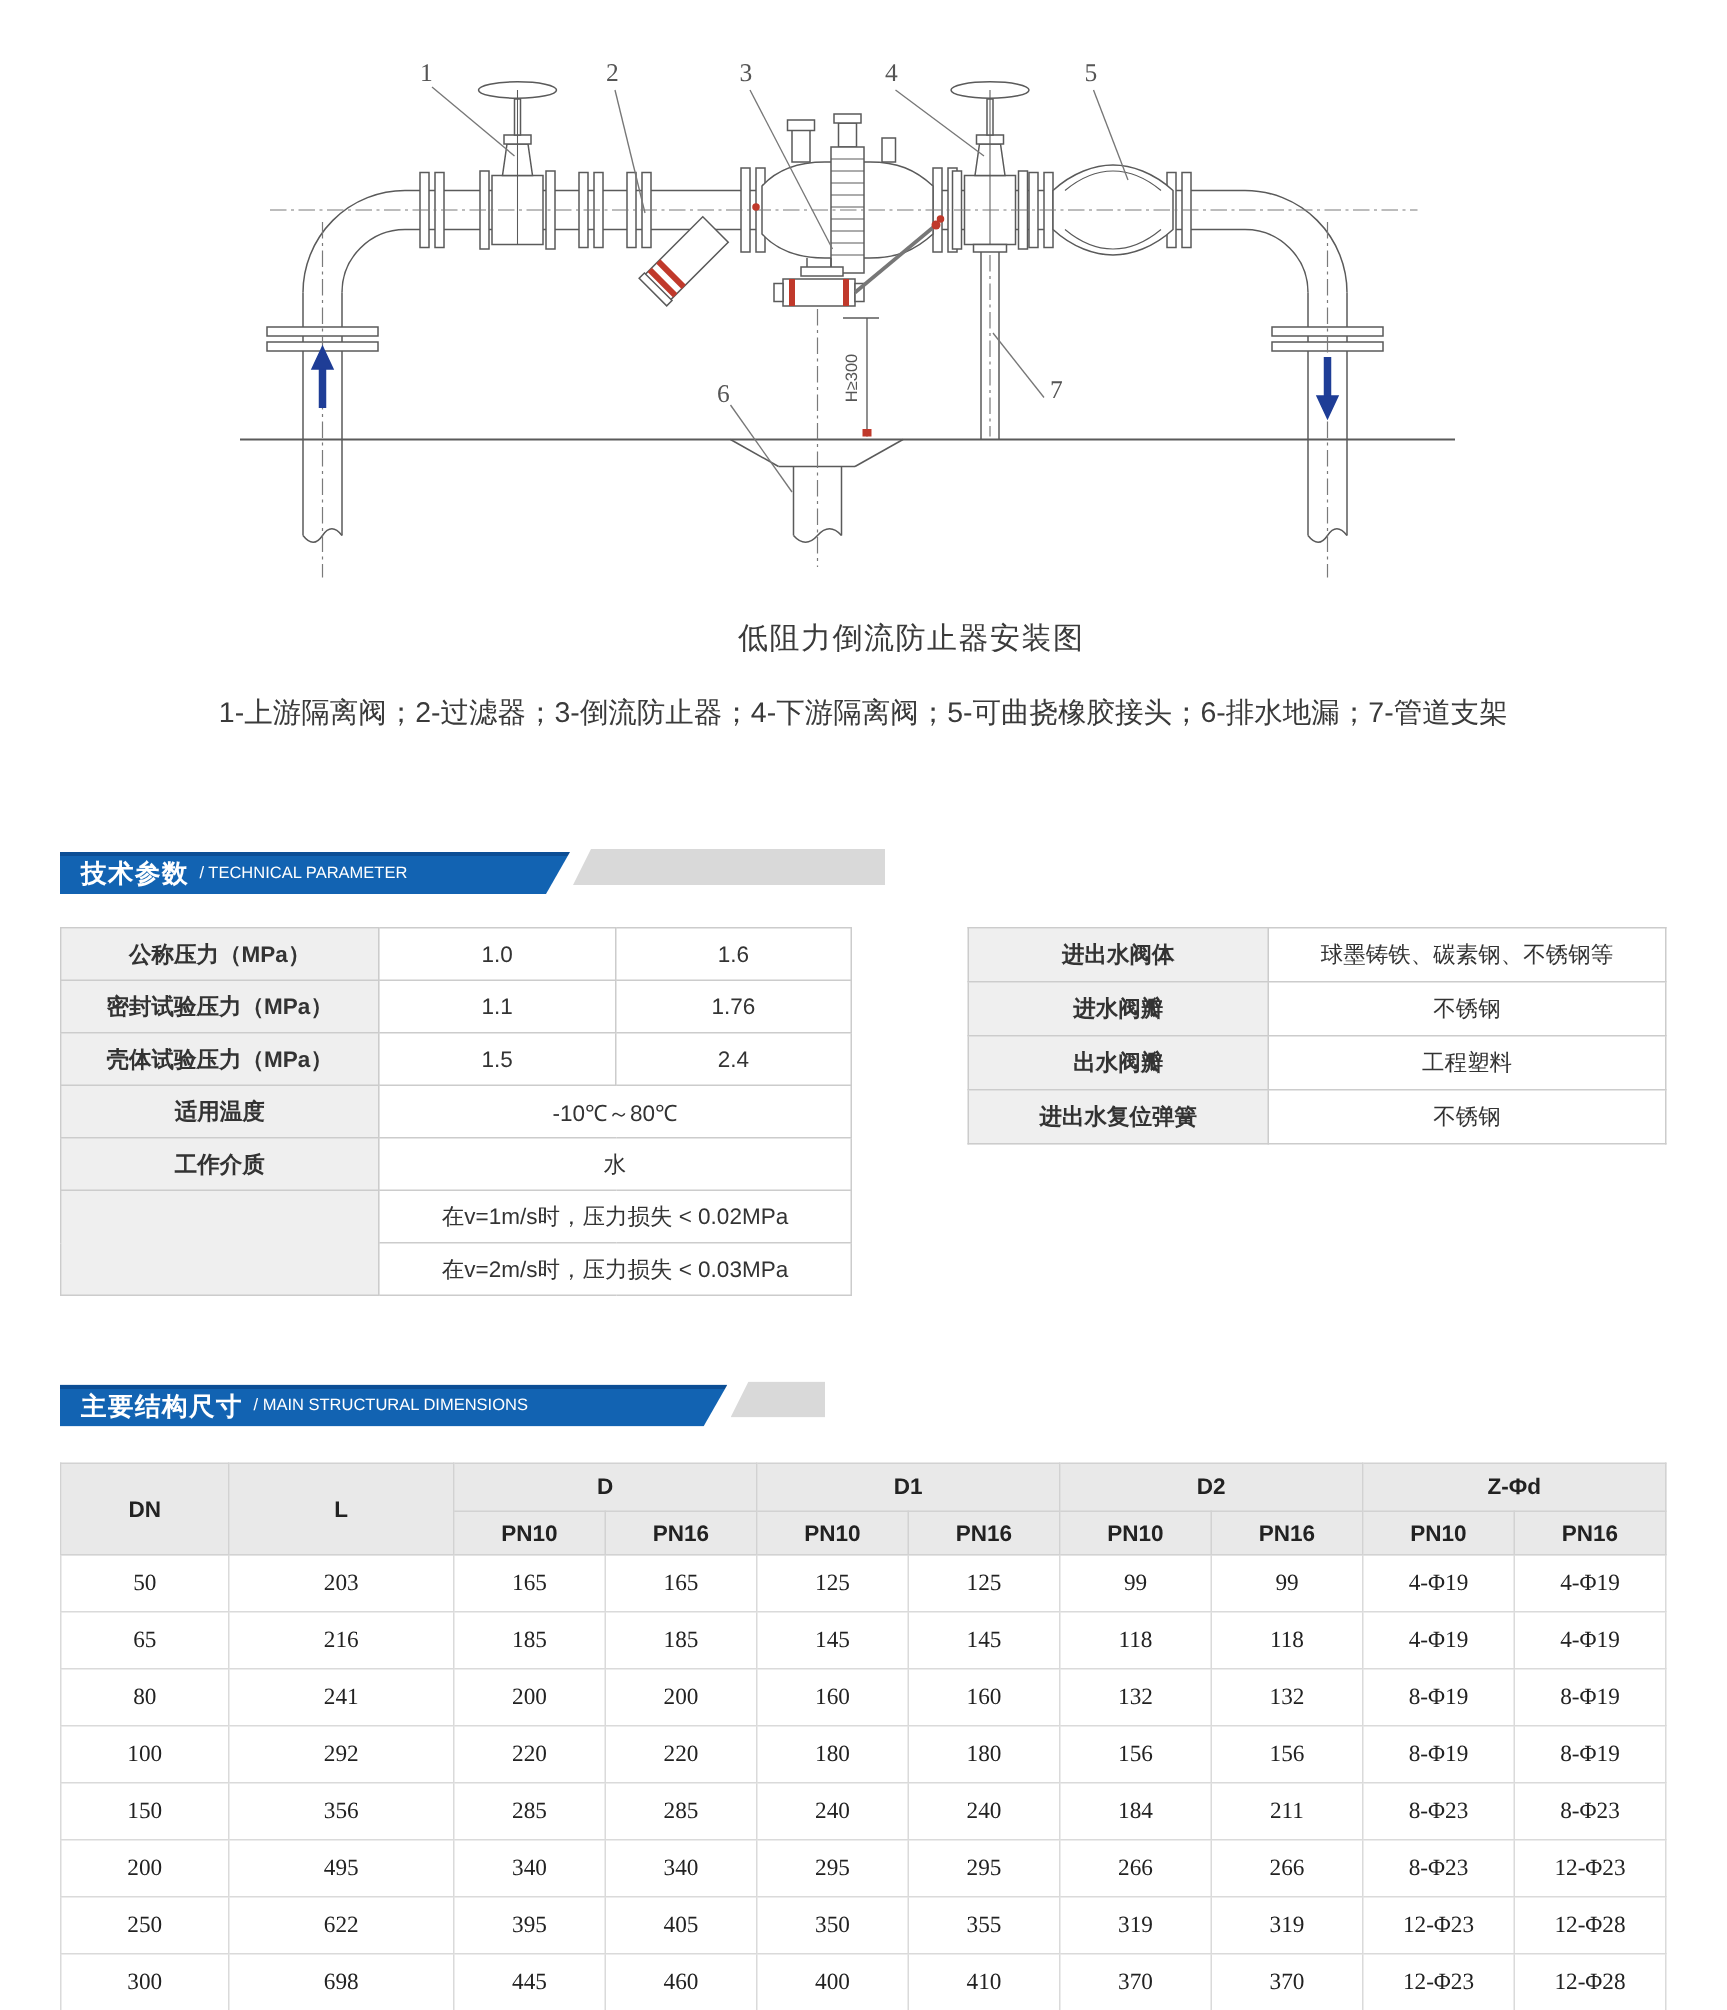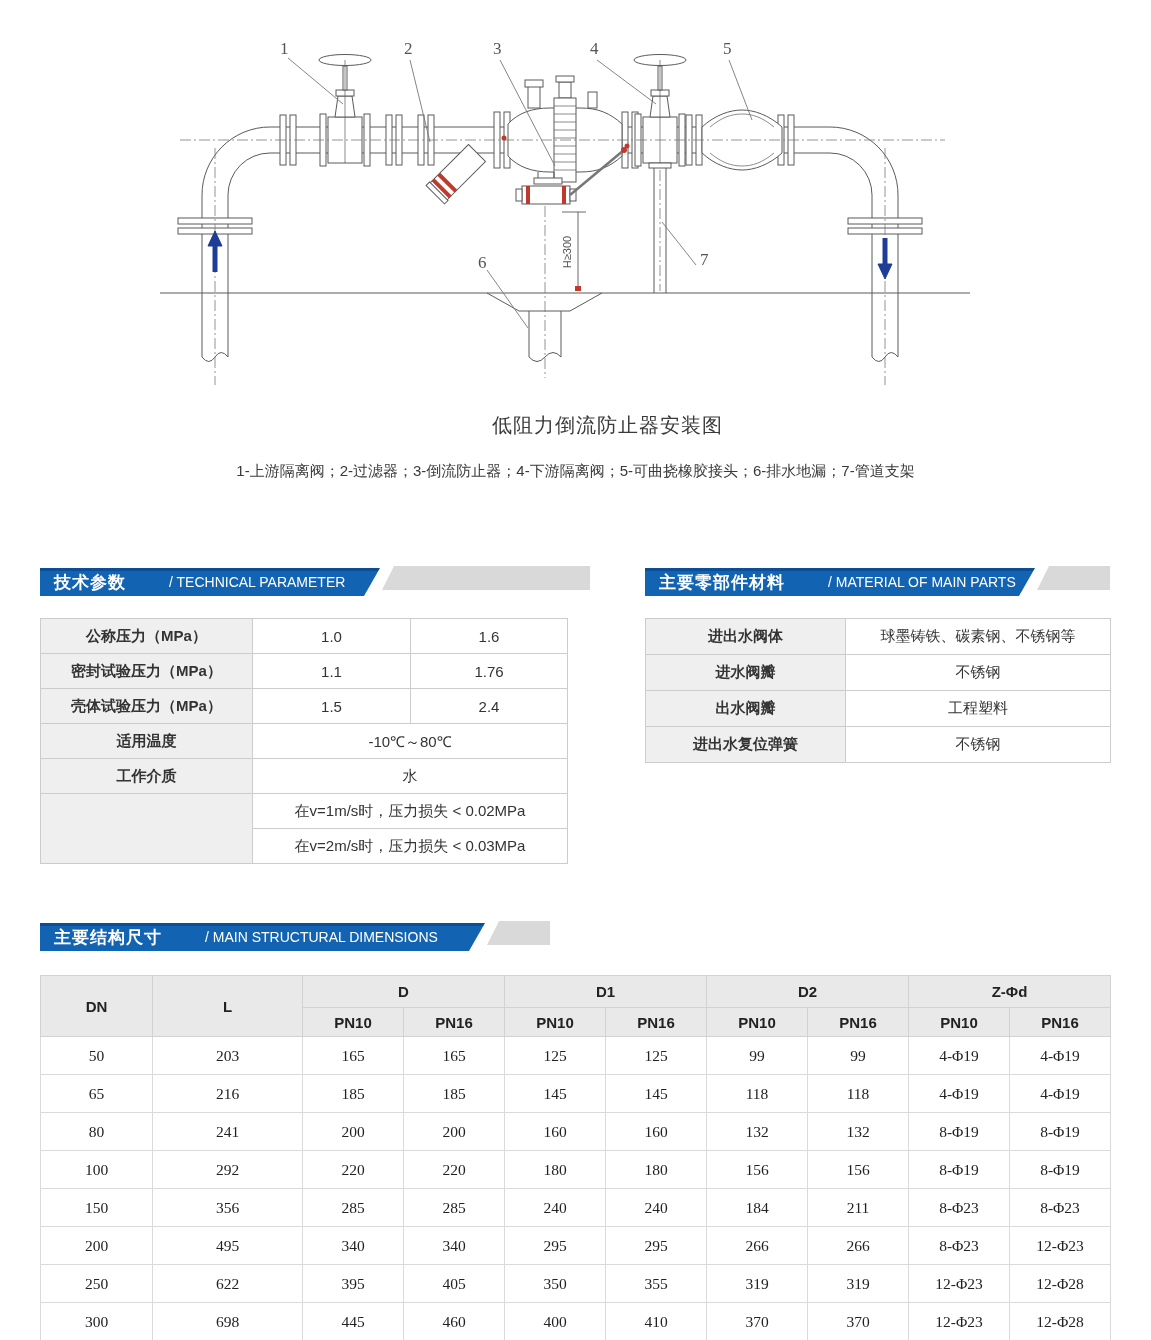--- a/index.html
+++ b/index.html
@@ -4,36 +4,36 @@
 <style>
   html,body { margin:0; padding:0; background:#ffffff; }
   #page {
     position:relative; width:1151px; height:1340px; background:#ffffff;
     font-family:"Liberation Sans", sans-serif; color:#333; overflow:hidden;
   }
   
   #diagram { position:absolute; left:130px; top:20px; width:880px; height:375px; }
   .caption { position:absolute; left:0; width:1151px; text-align:center; }
   #fig-caption { top:412px; font-size:20px; color:#3a3a3a; letter-spacing:1px;padding-left:32px; }
-  #fig-legend  { top:462px; font-size:15px; color:#3a3a3a; }
+  #fig-legend  { top:462px; font-size:19px; color:#3a3a3a; }
 
   
   .banner { position:absolute; height:30px; }
   .banner .tail {
     position:absolute; top:0; bottom:6px; right:0; background:#D9D9D9;
     clip-path:polygon(12px 0, 100% 0, 100% 100%, 0 100%);
   }
   .banner .blue {
     position:absolute; top:2px; left:0; height:28px;
     background:linear-gradient(to bottom, #0C4E95 0, #0C4E95 3px, #1263B2 3px);
     clip-path:polygon(0 0, 100% 0, calc(100% - 16px) 100%, 0 100%);
-    color:#fff; display:flex; align-items:center; padding-left:14px; box-sizing:border-box;gap:36px;
+    color:#fff; display:flex; align-items:center; padding-left:14px; box-sizing:border-box;
   }
   .banner .cn { font-size:17px; font-weight:bold; letter-spacing:1px; }
-  .banner .en { font-size:14px; margin-left:7px; padding-bottom:1px; }
+  .banner .en { font-size:11px; margin-left:7px; padding-bottom:1px; }
 
   
   table.ptable { position:absolute; border-collapse:collapse; table-layout:fixed; font-size:15px; color:#333; }
   table.ptable td { border:1px solid #CCCCCC; text-align:center; vertical-align:middle; padding:0 4px; }
   table.ptable td.lbl { background:#EFEFEF; font-weight:bold; }
   #tech-table { left:40px; top:618px; width:527px; }
   #tech-table td { height:34px; }
   #mat-table  { left:645px; top:618px; width:465px; }
   #mat-table td { height:35px; }
 
@@ -242,27 +242,20 @@
   <div class="caption" id="fig-legend">1-上游隔离阀；2-过滤器；3-倒流防止器；4-下游隔离阀；5-可曲挠橡胶接头；6-排水地漏；7-管道支架</div>
 
   <div class="banner" style="left:40px; top:566px; width:550px;">
     <div class="tail" style="left:342px;"></div>
     <div class="blue" style="width:340px;">
       <span class="cn">技术参数</span>
       <span class="en">/ TECHNICAL PARAMETER</span>
     </div>
   </div>
 
-  <div class="banner" style="left:645px; top:566px; width:465px;">
-    <div class="tail" style="left:392px;"></div>
-    <div class="blue" style="width:390px;">
-      <span class="cn">主要零部件材料</span>
-      <span class="en">/ MATERIAL OF MAIN PARTS</span>
-    </div>
-  </div>
 
   <table class="ptable" id="tech-table">
     <colgroup>
         <col style="width:212px">
         <col style="width:158px">
         <col style="width:157px">
       </colgroup>
     <tbody>
       <tr>
         <td class="lbl">公称压力（MPa）</td>

